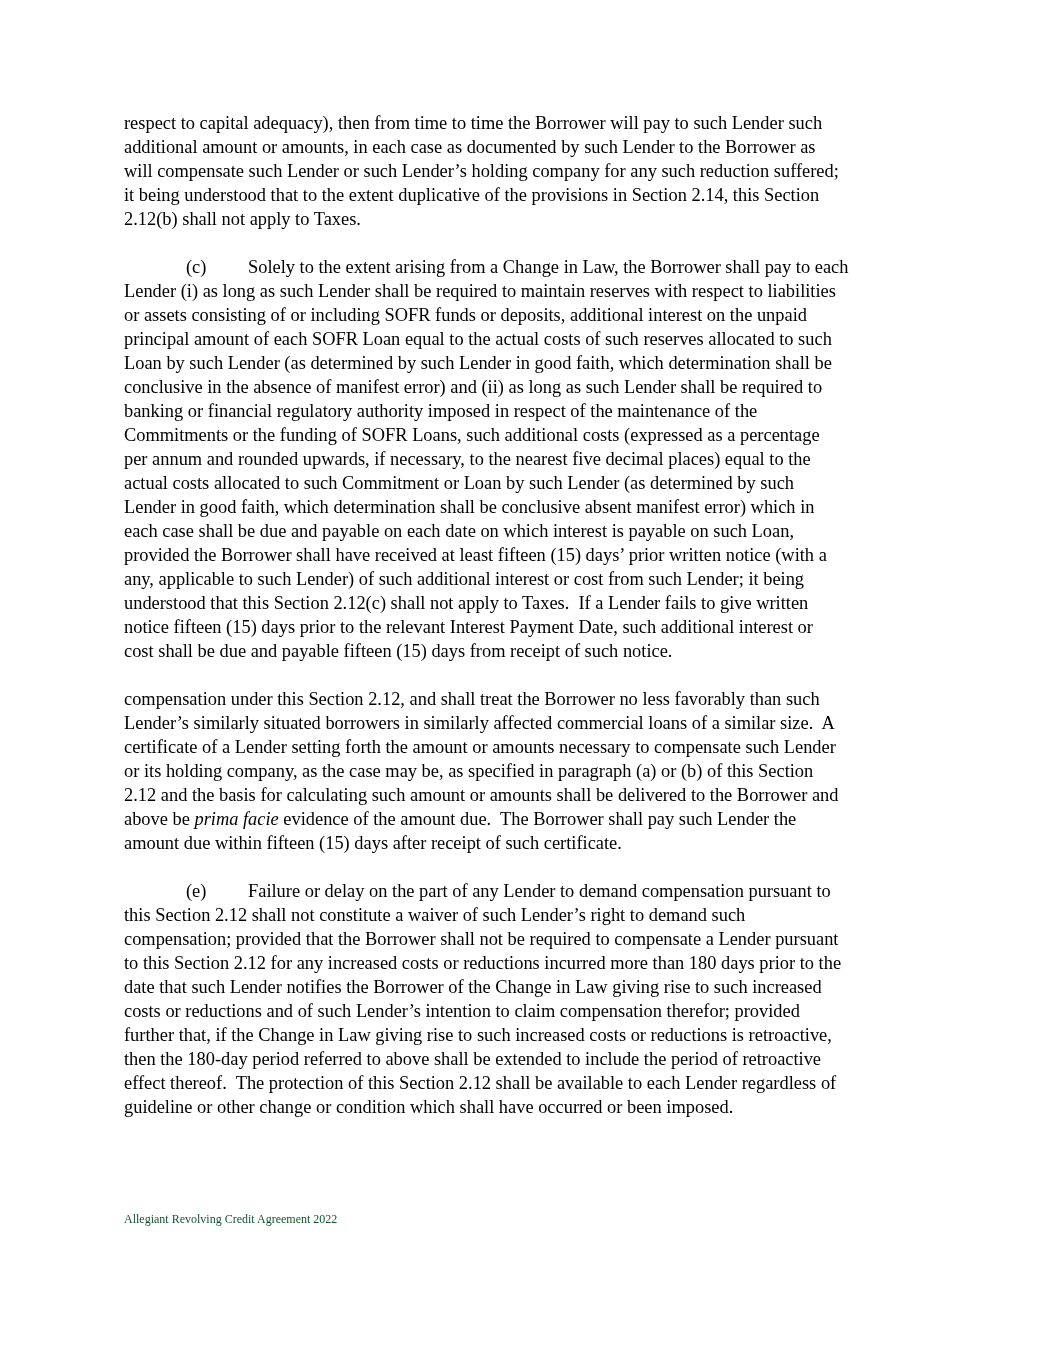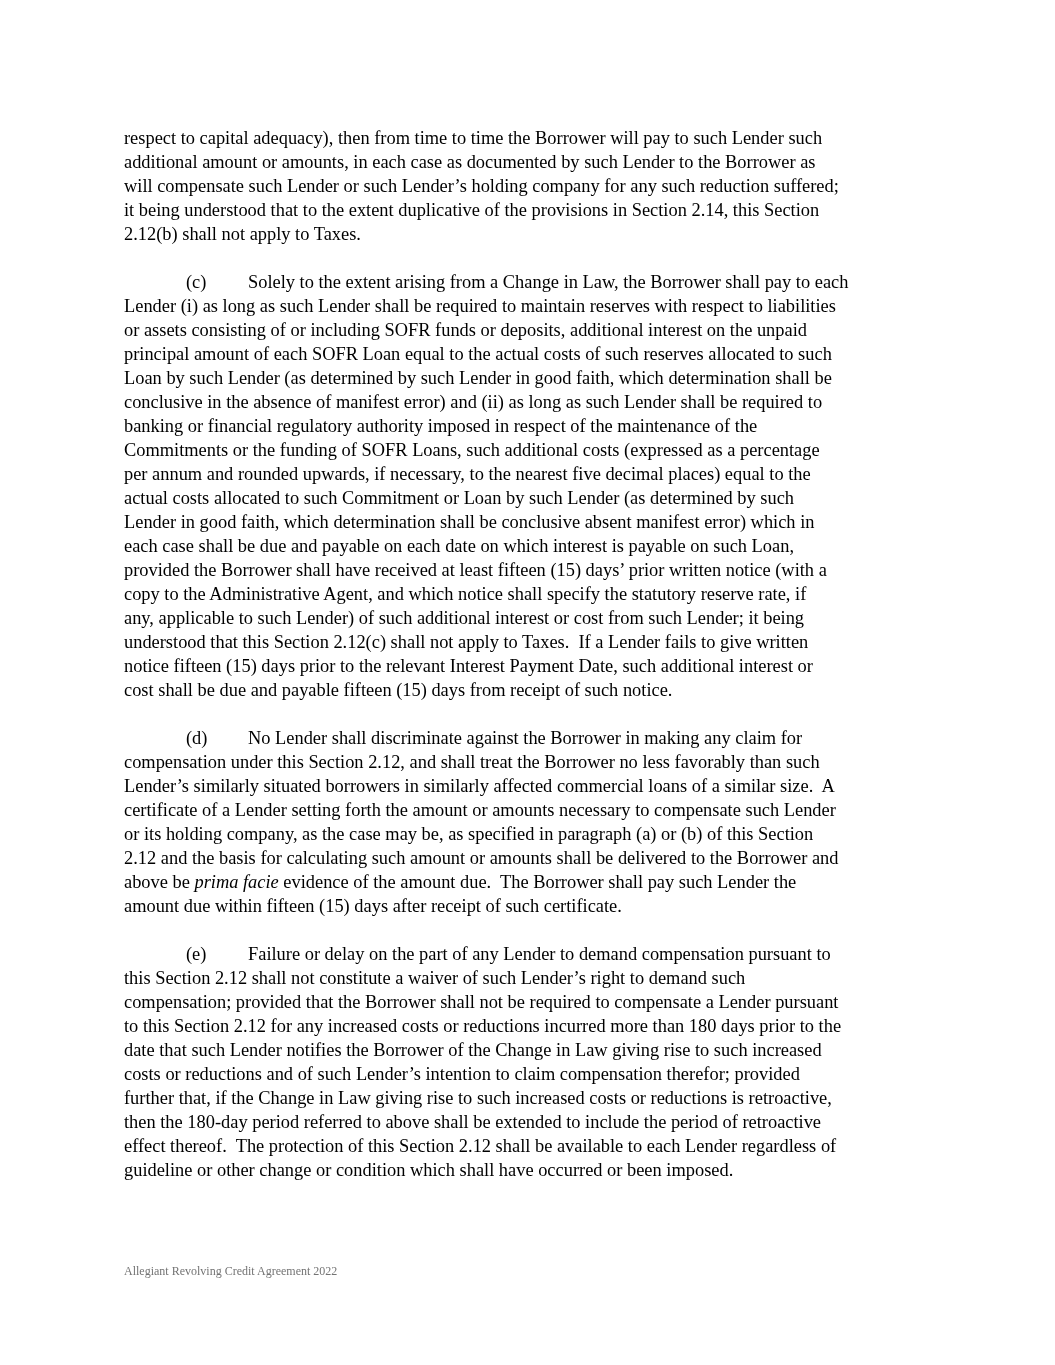--- a/index.html
+++ b/index.html
@@ -1,30 +1,30 @@
 <!DOCTYPE html>
 <html><head>
 <meta charset="utf-8">
 <style>
   html, body { margin: 0; padding: 0; background: #ffffff; }
   body { width: 1055px; height: 1365px; position: relative; overflow: hidden; }
   .page {
-    position: absolute; left: 124px; top: 126px; width: 810px;
+    position: absolute; left: 124px; top: 111px; width: 810px;
     font-family: "Liberation Serif", serif; font-size: 18.4px; line-height: 24px;
     color: #000;
   }
   .line { white-space: pre; display: block; height: 24px; }
   .para-gap { height: 24px; }
   .label { display: inline-block; width: 62px; }
   .indent { display: inline-block; width: 62px; }
   .u { }
   .i { font-style: italic; }
   .footer {
-    position: absolute; left: 124px; top: 1264px;
-    font-family: "Liberation Serif", serif; font-size: 12px; color: #737373;
+    position: absolute; left: 124px; top: 1212px;
+    font-family: "Liberation Serif", serif; font-size: 12px; color: #14532d;
   }
 </style>
 </head>
 <body>
 
 <div class="page">
 
   <div>
     <span class="line">respect to capital adequacy), then from time to time the Borrower will pay to such Lender such</span>
     <span class="line">additional amount or amounts, in each case as documented by such Lender to the Borrower as</span>
@@ -41,30 +41,28 @@
     <span class="line">principal amount of each SOFR Loan equal to the actual costs of such reserves allocated to such</span>
     <span class="line">Loan by such Lender (as determined by such Lender in good faith, which determination shall be</span>
     <span class="line">conclusive in the absence of manifest error) and (ii) as long as such Lender shall be required to</span>
     <span class="line">banking or financial regulatory authority imposed in respect of the maintenance of the</span>
     <span class="line">Commitments or the funding of SOFR Loans, such additional costs (expressed as a percentage</span>
     <span class="line">per annum and rounded upwards, if necessary, to the nearest five decimal places) equal to the</span>
     <span class="line">actual costs allocated to such Commitment or Loan by such Lender (as determined by such</span>
     <span class="line">Lender in good faith, which determination shall be conclusive absent manifest error) which in</span>
     <span class="line">each case shall be due and payable on each date on which interest is payable on such Loan,</span>
     <span class="line">provided the Borrower shall have received at least fifteen (15) days’ prior written notice (with a</span>
-    <span class="line">copy to the Administrative Agent, and which notice shall specify the statutory reserve rate, if</span>
     <span class="line">any, applicable to such Lender) of such additional interest or cost from such Lender; it being</span>
     <span class="line">understood that this Section 2.12(c) shall not apply to Taxes.  If a Lender fails to give written</span>
     <span class="line">notice fifteen (15) days prior to the relevant Interest Payment Date, such additional interest or</span>
     <span class="line">cost shall be due and payable fifteen (15) days from receipt of such notice.</span>
   </div>
   <div class="para-gap"></div>
 
   <div>
-    <span class="line"><span class="indent"></span><span class="label">(d)</span><span>No Lender shall discriminate against the Borrower in making any claim for</span></span>
     <span class="line">compensation under this Section 2.12, and shall treat the Borrower no less favorably than such</span>
     <span class="line">Lender’s similarly situated borrowers in similarly affected commercial loans of a similar size.  A</span>
     <span class="line">certificate of a Lender setting forth the amount or amounts necessary to compensate such Lender</span>
     <span class="line">or its holding company, as the case may be, as specified in paragraph (a) or (b) of this Section</span>
     <span class="line">2.12 and the basis for calculating such amount or amounts shall be delivered to the Borrower and</span>
     <span class="line"><span>above be </span><span class="i">prima facie</span><span> evidence of the amount due.  The Borrower shall pay such Lender the</span></span>
     <span class="line">amount due within fifteen (15) days after receipt of such certificate.</span>
   </div>
   <div class="para-gap"></div>
 

